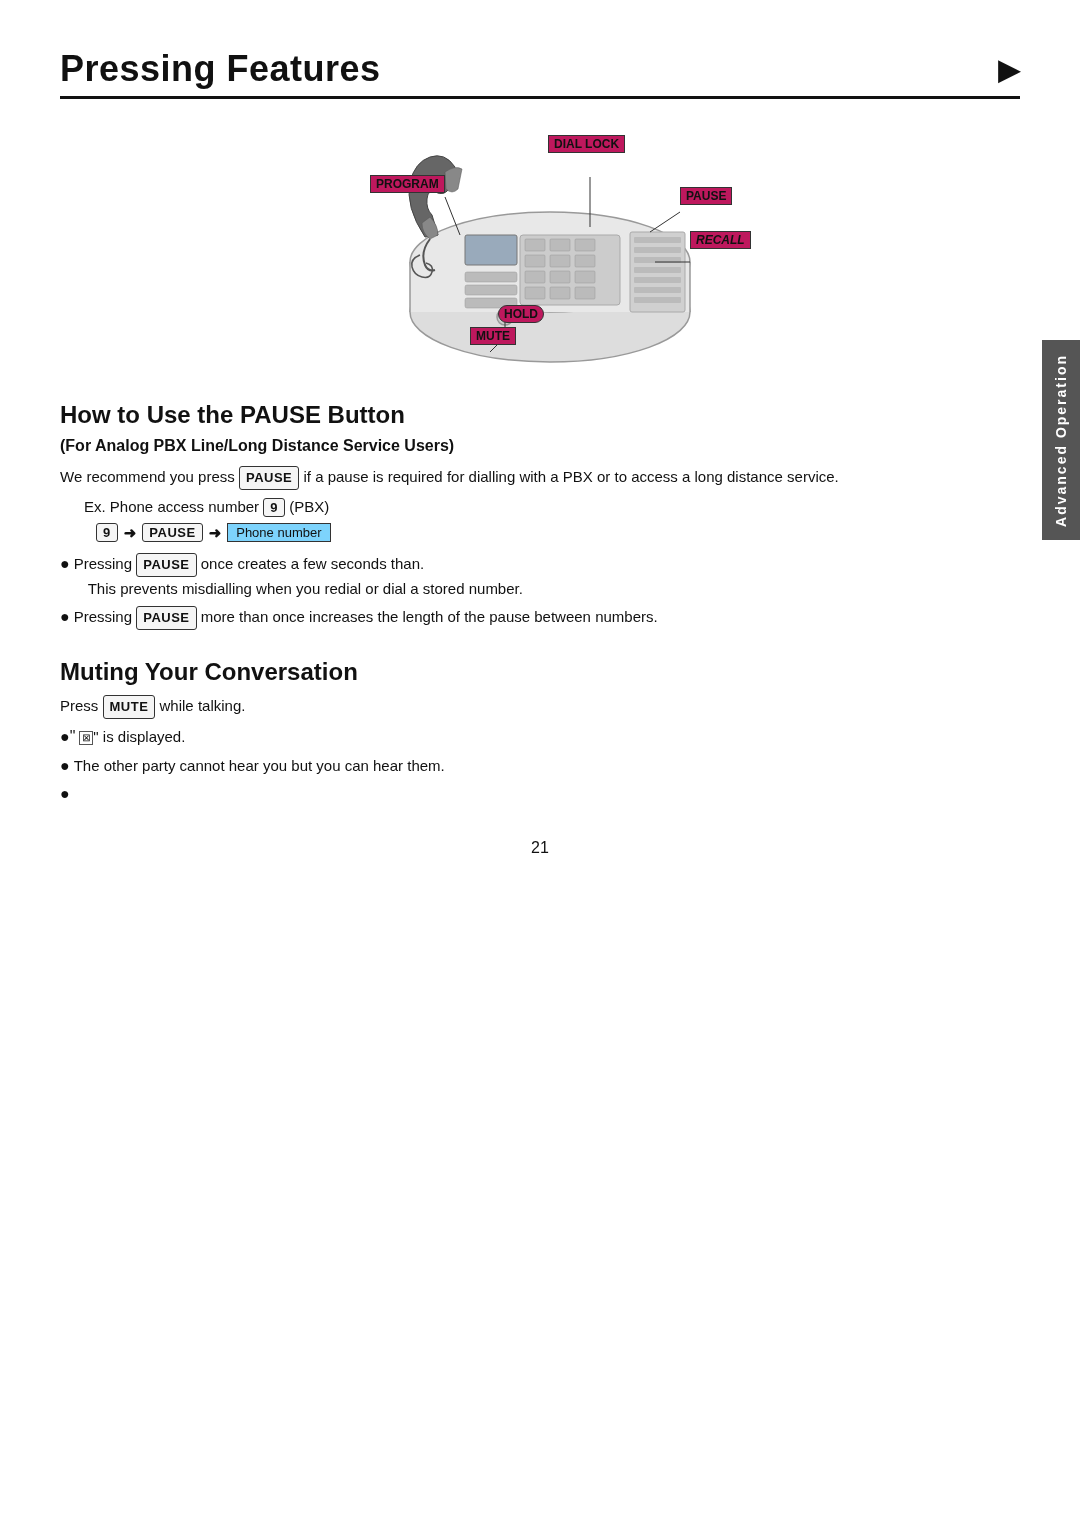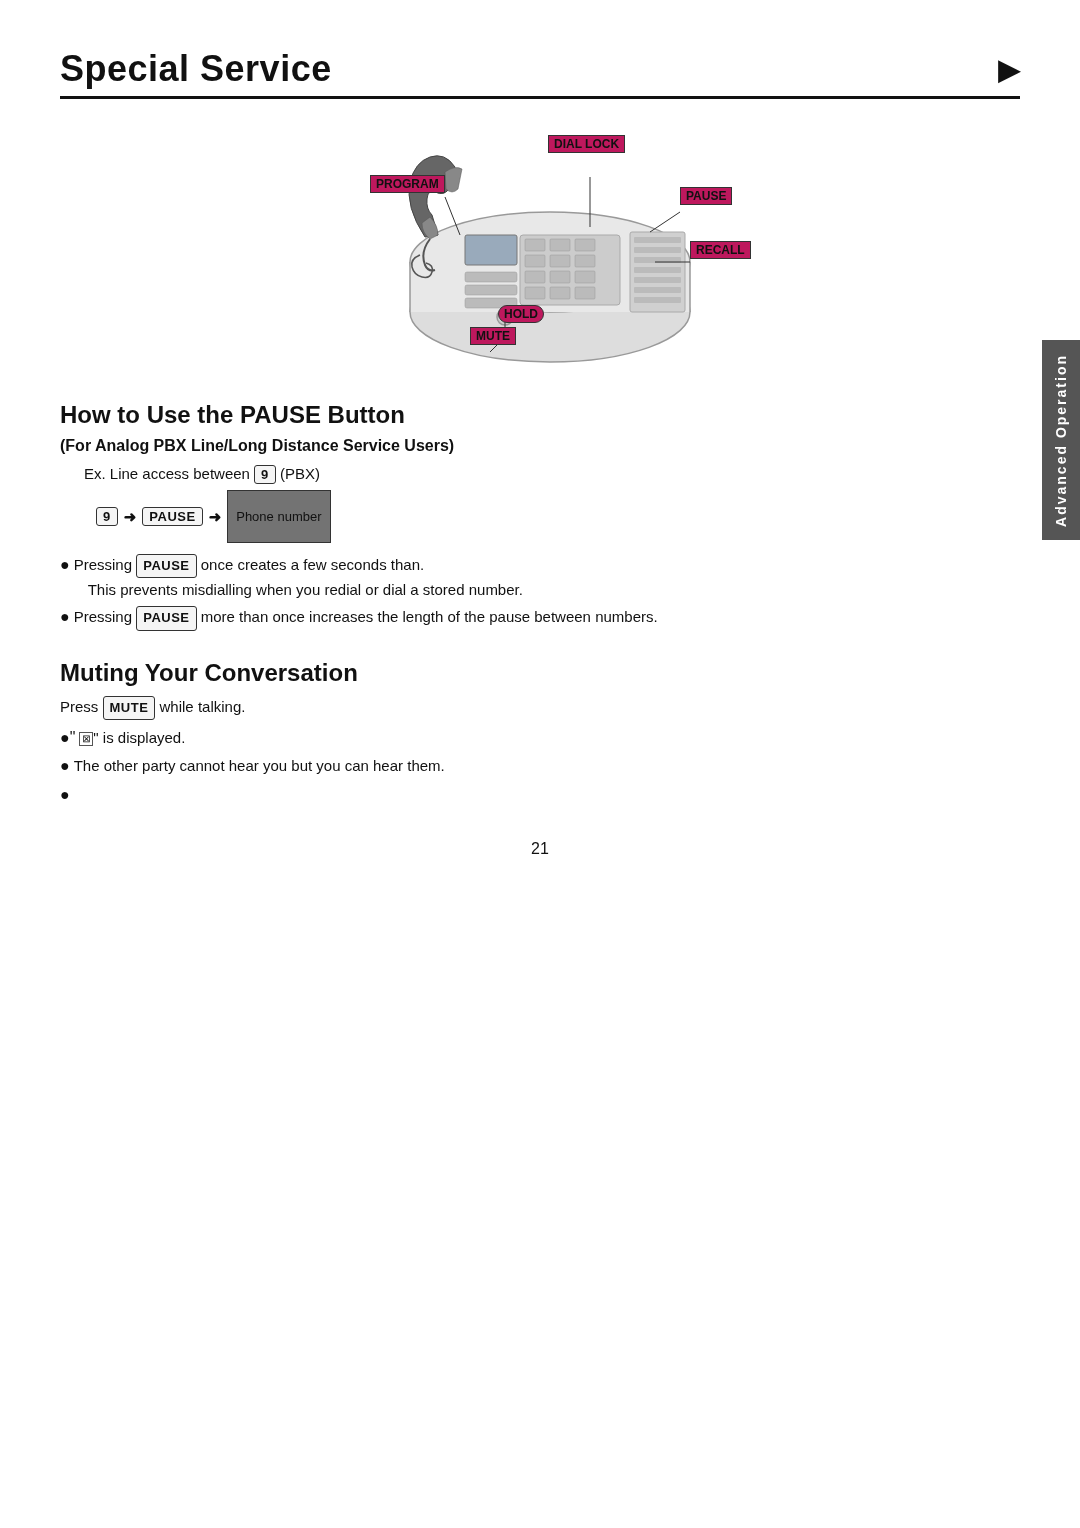--- a/index.html
+++ b/index.html
@@ -95,23 +95,23 @@
       padding: 1px 6px;
       font-size: 13px;
       font-weight: bold;
       background: #f5f5f5;
       letter-spacing: 0.5px;
     }
 
     .phone-number-box {
       display: inline-block;
       border: 1.5px solid #333;
-      padding: 18px 8px;
+      padding: 1px 8px;
       font-size: 13px;
-      background: #737373;
+      background: #7dd3fc;
     }
 
     .arrow-text {
       font-size: 15px;
       font-weight: bold;
     }
 
     .bullet-item {
       display: flex;
       align-items: flex-start;
@@ -179,21 +179,21 @@
       font-size: 10px;
       vertical-align: middle;
     }
   </style>
 </head>
 <body>
 
 <div class="page-container">
 
   <div class="header-row">
-    <h1 class="page-title">Special Service</h1>
+    <h1 class="page-title">Pressing Features</h1>
     <span style="font-size:28px; font-weight:bold;">▶</span>
   </div>
 
   <div class="phone-diagram-area">
     <div class="phone-svg-wrapper">
       
       <svg width="500" height="260" viewBox="0 0 500 260">
 
         <ellipse cx="260" cy="195" rx="140" ry="50" fill="#ddd" stroke="#999" stroke-width="1.5"></ellipse>
 
@@ -257,35 +257,40 @@
       </svg>
 
       
       
       <div class="label-box" style="top: 18px; left: 258px;">DIAL LOCK</div>
       
       <div class="label-box" style="top: 58px; left: 80px;">PROGRAM</div>
       
       <div class="label-box" style="top: 70px; left: 390px;">PAUSE</div>
       
-      <div class="label-box" style="top: 124px; left: 400px;">RECALL</div>
+      <div class="label-box" style="top: 114px; left: 400px; font-style: italic;">RECALL</div>
       
       <div class="label-box" style="top: 188px; left: 208px; border-radius: 9px;">HOLD</div>
       
       <div class="label-box" style="top: 210px; left: 180px;">MUTE</div>
     </div>
   </div>
 
   <div class="section">
     <h2 class="section-title">How to Use the PAUSE Button</h2>
     <p class="section-subtitle">(For Analog PBX Line/Long Distance Service Users)</p>
 
+    <p class="body-text">
+      <span>We recommend you press </span>
+      <span class="key-box">PAUSE</span>
+      <span> if a pause is required for dialling with a PBX or to access a long distance service.</span>
+    </p>
 
     <p class="example-line">
-      <span>Ex. Line access between </span>
+      <span>Ex. Phone access number </span>
       <span class="key-box">9</span>
       <span> (PBX)</span>
     </p>
 
     <div class="flow-line">
       <span class="key-box">9</span>
       <span class="arrow-text">➜</span>
       <span class="key-box">PAUSE</span>
       <span class="arrow-text">➜</span>
       <span class="phone-number-box">Phone number</span>

